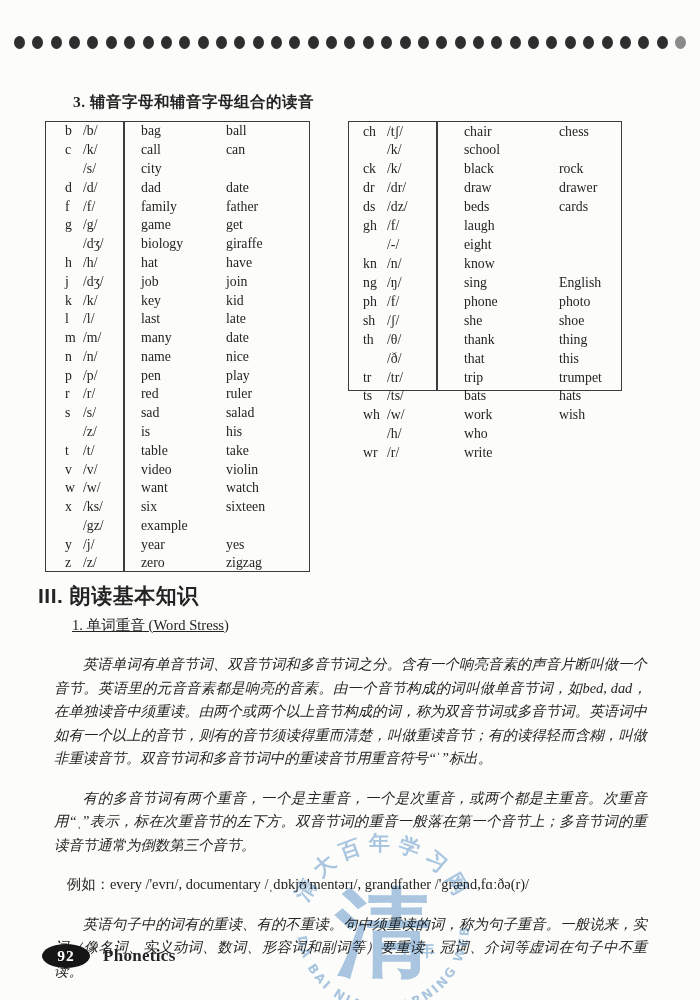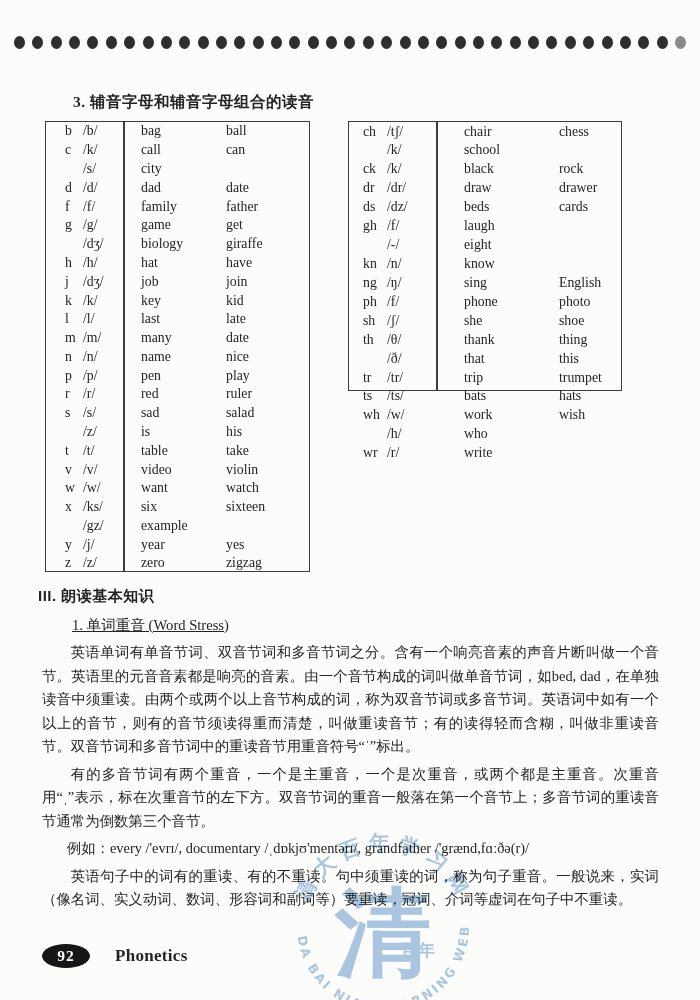--- a/index.html
+++ b/index.html
@@ -43,29 +43,29 @@
   .cell-ex1{grid-column:5;}
   .cell-ex2{grid-column:6;}
 
   
   .body-text{
     position:absolute;left:38px;top:584px;width:625px;
     font-size:14.4px;line-height:23.5px;
   }
   .h-iii{
     font-family:"Liberation Sans","DejaVu Sans",sans-serif;
-    font-weight:bold;font-size:15px;margin:0 0 6px 0;letter-spacing:.5px;
+    font-weight:bold;font-size:21px;margin:0 0 6px 0;letter-spacing:.5px;
   }
   .h-sub{margin:0 0 3px 34px;font-size:14.6px;text-decoration:underline;}
-  .para{margin:4px;text-indent:2em;text-align:justify;}
+  .para{margin:16px;text-indent:2em;text-align:justify;font-style:italic;}
   .example-line{margin:0;text-indent:2em;}
   .gap-before{margin-top:21px;}
 
   
-  .footer{position:absolute;left:42px;top:944px;display:flex;align-items:center;gap:12px;}
+  .footer{position:absolute;left:42px;top:944px;display:flex;align-items:center;}
   .page-badge{
     width:48px;height:24px;background:#161616;border-radius:50%;
     color:#ffffff;font-weight:bold;font-size:15.5px;
     display:flex;align-items:center;justify-content:center;
     letter-spacing:1px;
   }
   .footer-label{margin-left:13px;font-weight:bold;font-size:17px;letter-spacing:.3px;}
 
   
   .watermark{

